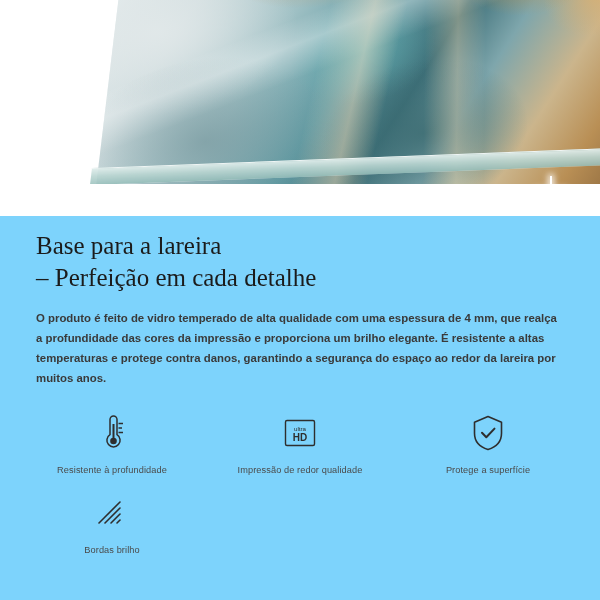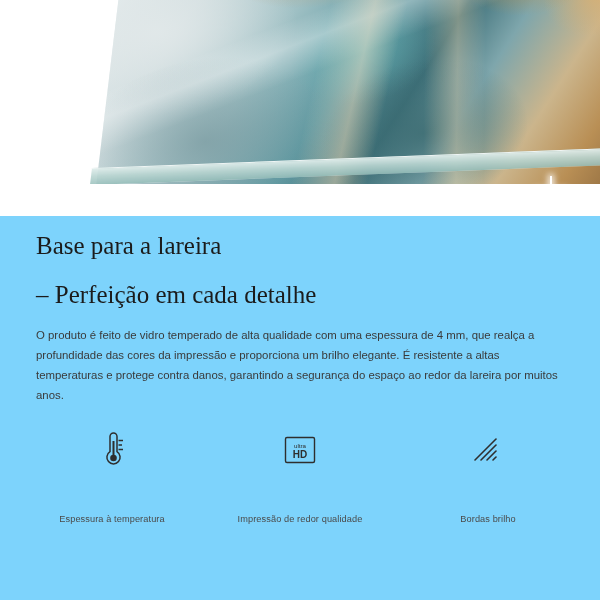--- a/index.html
+++ b/index.html
@@ -117,46 +117,46 @@
     padding: 14px 36px 0 36px;
   }
   .headline {
     font-family: "Liberation Serif", serif;
     font-size: 25px;
     line-height: 32px;
     color: #1b1b1b;
     font-weight: 400;
     margin: 0 0 14px 0;
   }
-  .headline .line2 { display: block; margin-top: 17px; }
+  .headline .line2 { display: block; }
   .body-copy {
     font-family: "Liberation Sans", sans-serif;
     font-size: 11.4px;
     line-height: 20px;
     color: #3a3a3a;
     margin: 0;
     max-width: 548px;
+    font-weight: bold;
   }
 
   
   .features {
     position: relative;
     margin-top: 22px;
     padding: 0 18px;
     display: grid;
     grid-template-columns: repeat(3, 1fr);
     grid-row-gap: 14px;
     justify-items: center;
   }
   .feature {
     width: 176px;
     display: flex;
     flex-direction: column;
     align-items: center;
-    gap: 32px;
   }
   .feature-icon {
     width: 46px;
     height: 46px;
     display: flex;
     align-items: center;
     justify-content: center;
     margin-bottom: 8px;
   }
   .feature-label {
@@ -196,34 +196,43 @@
       <div class="feature-icon">
         <svg width="30" height="38" viewBox="0 0 30 38" fill="none" stroke="#2e2e2e" stroke-width="1.5">
           <path d="M13 5.5a3.5 3.5 0 0 1 7 0v15.2a6.6 6.6 0 1 1-7 0V5.5z"></path>
           <circle cx="16.5" cy="27" r="3.3" fill="#2e2e2e" stroke="none"></circle>
           <line x1="16.5" y1="24" x2="16.5" y2="10" stroke-width="2"></line>
           <line x1="21.5" y1="9.5" x2="26" y2="9.5"></line>
           <line x1="21.5" y1="14" x2="25" y2="14"></line>
           <line x1="21.5" y1="18.5" x2="26" y2="18.5"></line>
         </svg>
       </div>
-      <div class="feature-label">Espessura à temperatura</div>
+      <div class="feature-label">Resistente à profundidade</div>
     </div>
 
     <div class="feature">
       <div class="feature-icon">
         <svg width="38" height="38" viewBox="0 0 38 38">
           <rect x="4.5" y="6.5" width="29" height="25" rx="1.5" fill="none" stroke="#2e2e2e" stroke-width="1.4"></rect>
           <text x="19" y="17" text-anchor="middle" font-family="Liberation Sans, sans-serif" font-size="6.2" fill="#2e2e2e">ultra</text>
           <text x="19" y="27" text-anchor="middle" font-family="Liberation Sans, sans-serif" font-size="10" font-weight="bold" fill="#2e2e2e">HD</text>
         </svg>
       </div>
       <div class="feature-label">Impressão de redor qualidade</div>
     </div>
 
+    <div class="feature">
+      <div class="feature-icon">
+        <svg width="36" height="40" viewBox="0 0 36 40">
+          <path d="M18 3.5 4.5 9.2v11.1c0 8.3 5.8 13.9 13.5 16.3 7.7-2.4 13.5-8 13.5-16.3V9.2L18 3.5z" fill="none" stroke="#2e2e2e" stroke-width="1.6" stroke-linejoin="round"></path>
+          <path d="M12 19.8l4.3 4.4L24.5 15.6" fill="none" stroke="#2e2e2e" stroke-width="2" stroke-linecap="round" stroke-linejoin="round"></path>
+        </svg>
+      </div>
+      <div class="feature-label">Protege a superfície</div>
+    </div>
 
 
     <div class="feature">
       <div class="feature-icon">
         <svg width="38" height="34" viewBox="0 0 38 34">
           <path d="M6 27L27 6" stroke="#2e2e2e" stroke-width="1.6" stroke-linecap="round"></path>
           <path d="M12 27L27 12" stroke="#2e2e2e" stroke-width="1.6" stroke-linecap="round"></path>
           <path d="M18 27L27 18" stroke="#2e2e2e" stroke-width="1.6" stroke-linecap="round"></path>
           <path d="M24 27L27 24" stroke="#2e2e2e" stroke-width="1.6" stroke-linecap="round"></path>
         </svg>

